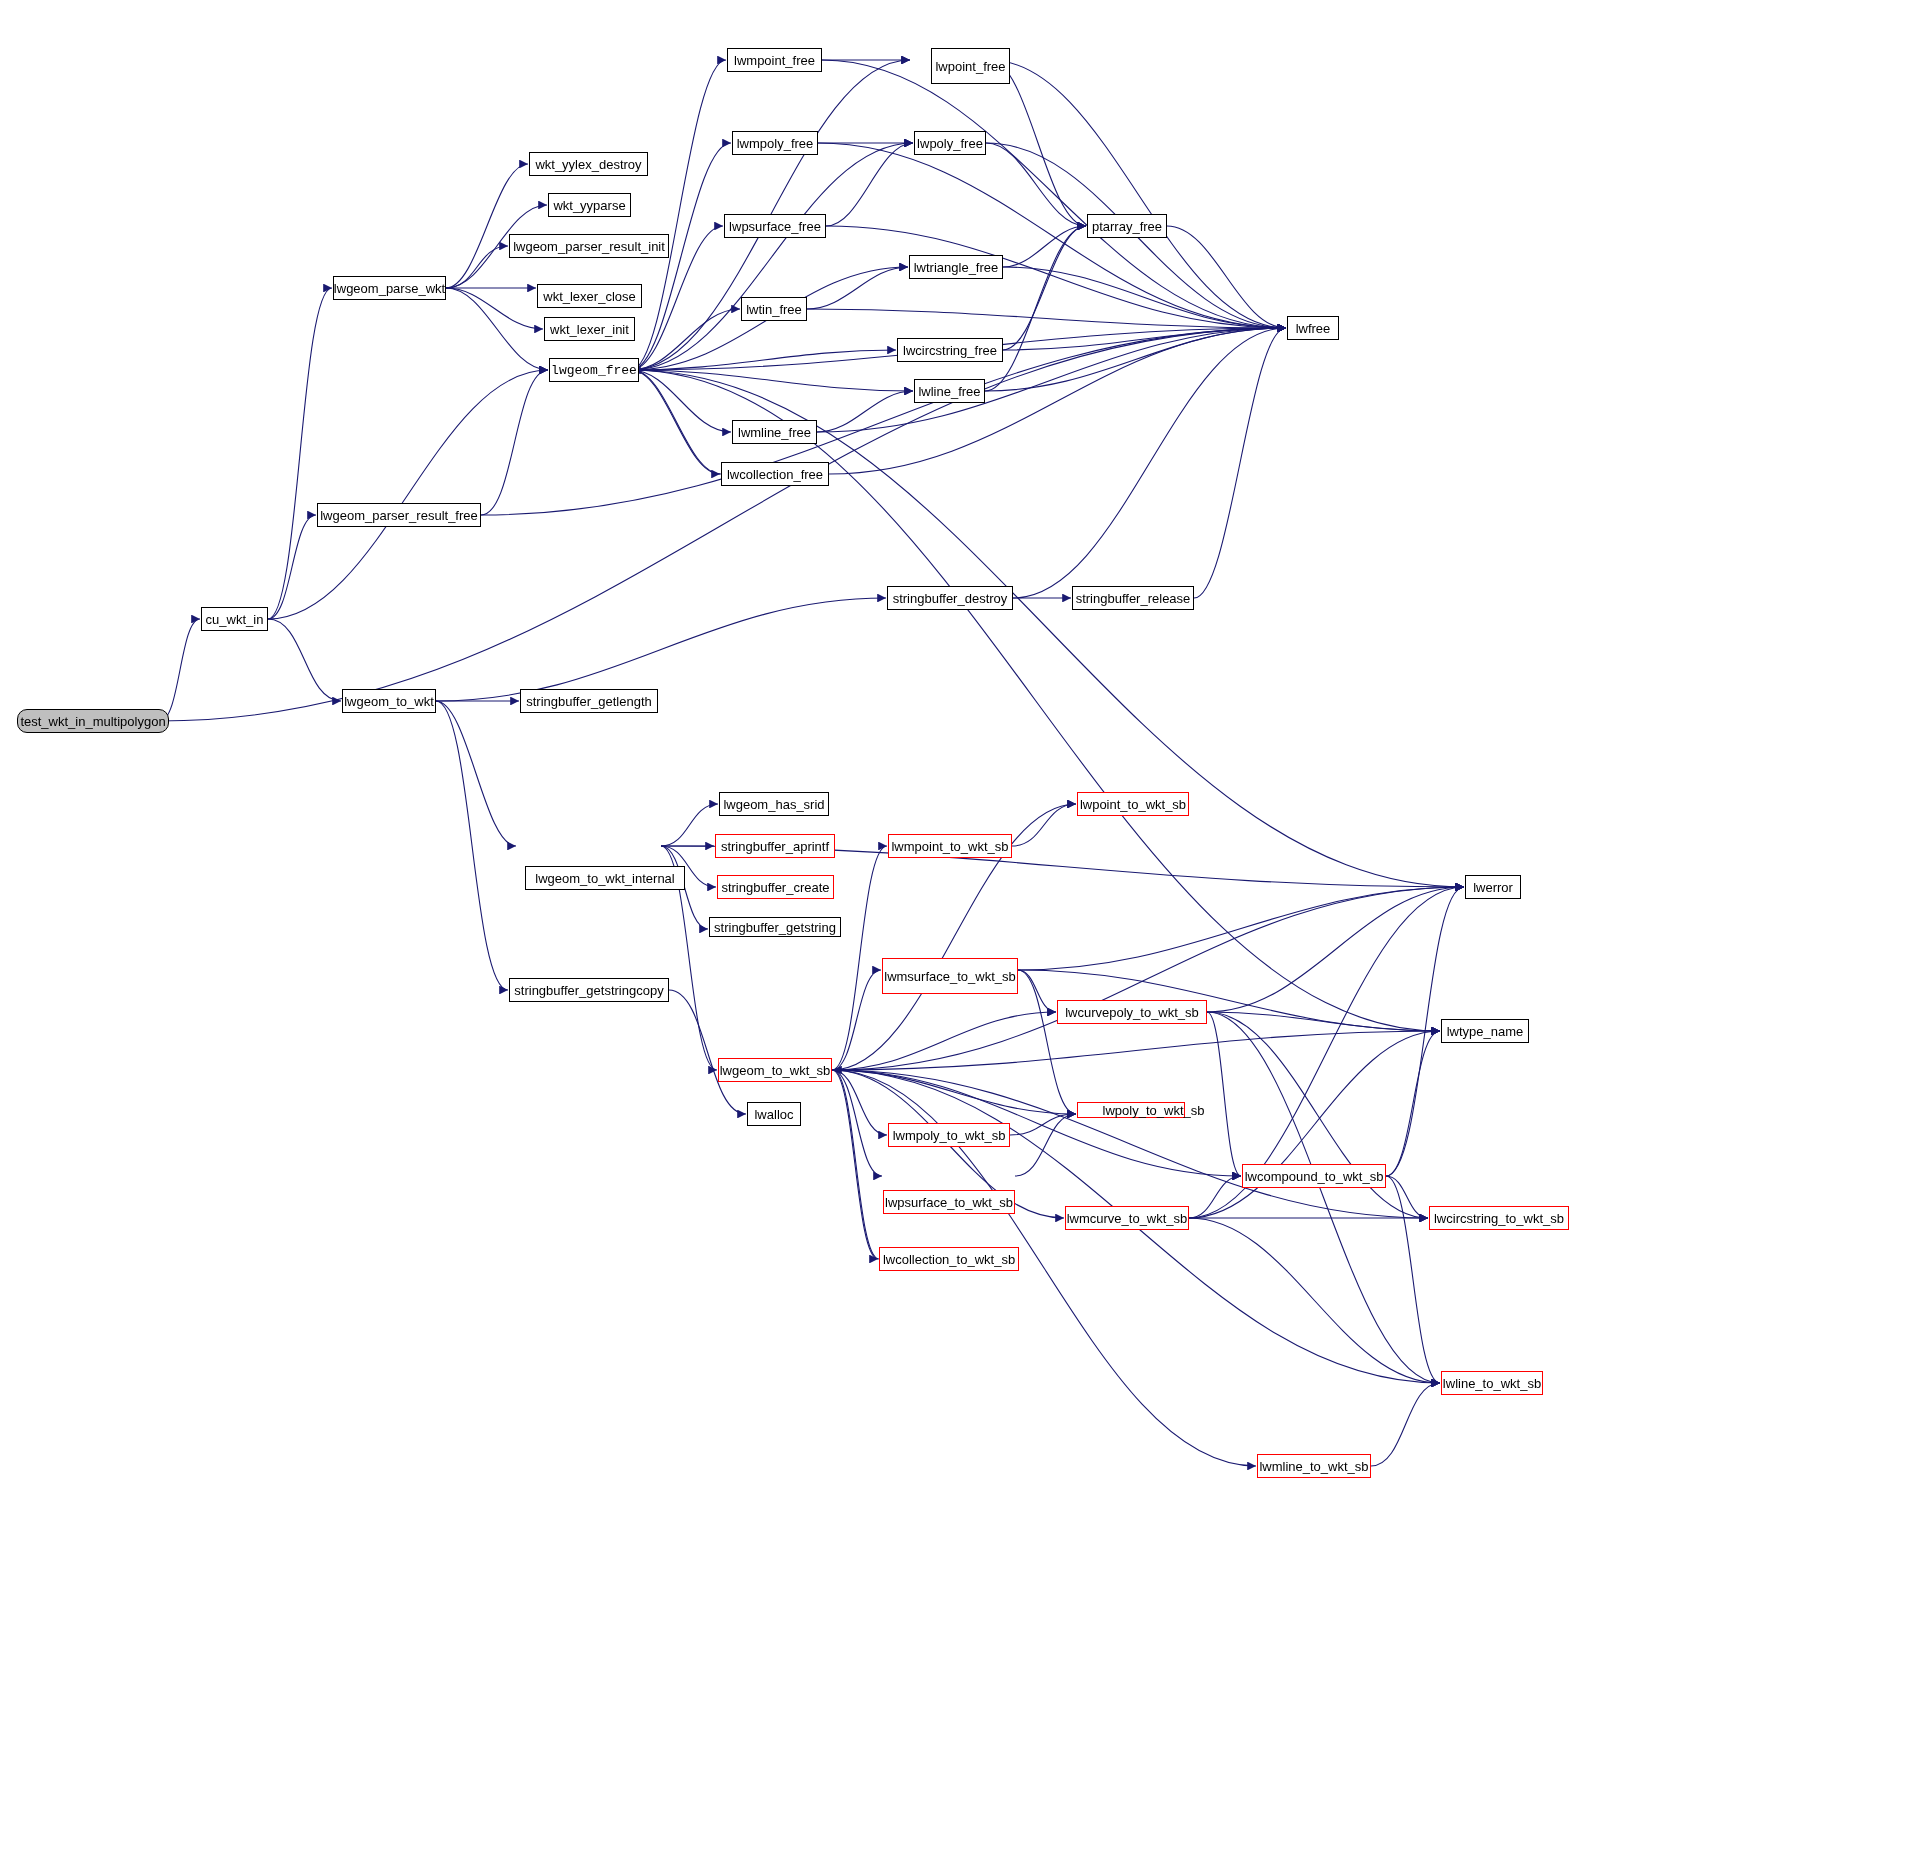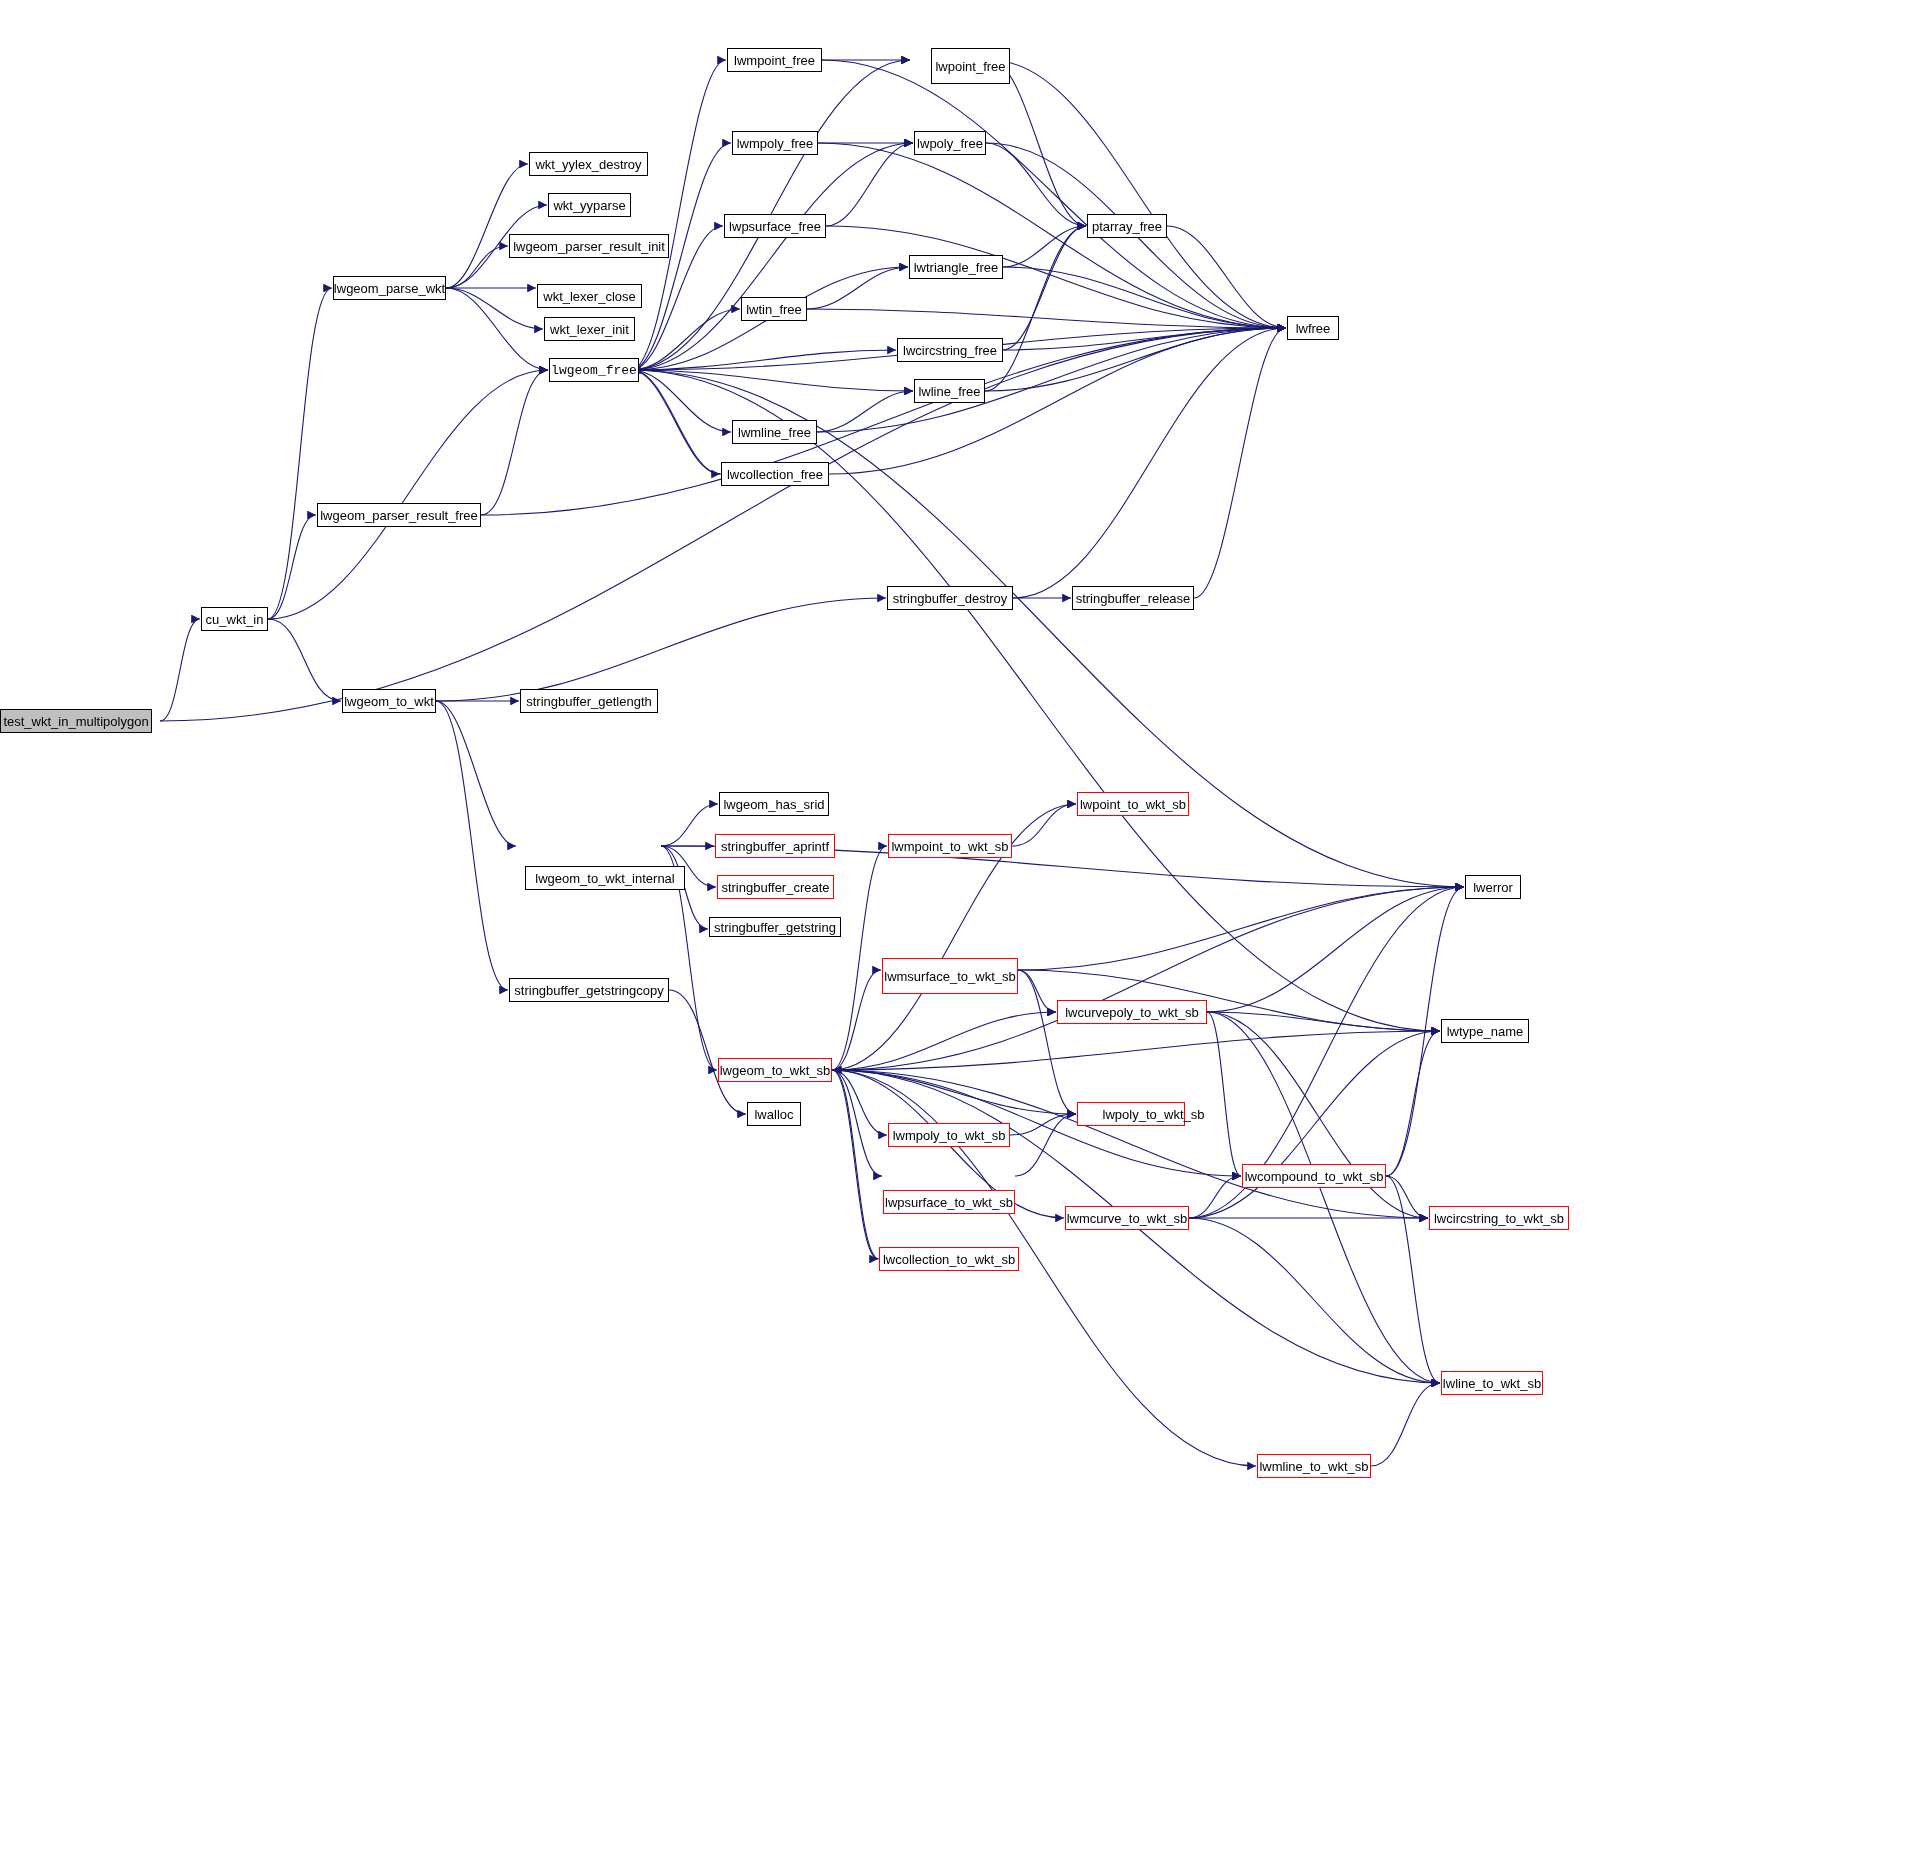--- a/index.html
+++ b/index.html
@@ -137,21 +137,21 @@
       <path d="M1386,1176 C1425,1176 1425,887 1464,887" class="edge" marker-end="url(#arrowhead)"></path>
       <path d="M1386,1176 C1413,1176 1413,1031 1440,1031" class="edge" marker-end="url(#arrowhead)"></path>
       <path d="M1189,1218 C1289.4,1218 1339.6,1383 1440,1383" class="edge" marker-end="url(#arrowhead)"></path>
       <path d="M1189,1218 C1284.6,1218 1332.4,1218 1428,1218" class="edge" marker-end="url(#arrowhead)"></path>
       <path d="M1189,1218 C1215,1218 1215,1176 1241,1176" class="edge" marker-end="url(#arrowhead)"></path>
       <path d="M1189,1218 C1299,1218 1354,887 1464,887" class="edge" marker-end="url(#arrowhead)"></path>
       <path d="M1189,1218 C1289.4,1218 1339.6,1031 1440,1031" class="edge" marker-end="url(#arrowhead)"></path>
       <path d="M879,1259 C856,1259 856,1070 833,1070" class="edge" marker-end="url(#arrowhead)"></path>
     </svg>
 
-<div class="node root" style="left: 0; top: 709px; width: 152px; height: 24px;">test_wkt_in_multipolygon</div>
+<div class="node root" style="left: 17px; top: 709px; width: 152px; height: 24px; border-radius: 10px;">test_wkt_in_multipolygon</div>
     <div class="node" style="left: 201px; top: 607px; width: 67px; height: 24px;">cu_wkt_in</div>
     <div class="node" style="left: 333px; top: 276px; width: 113px; height: 24px;">lwgeom_parse_wkt</div>
     <div class="node" style="left: 529px; top: 152px; width: 119px; height: 24px;">wkt_yylex_destroy</div>
     <div class="node" style="left: 548px; top: 193px; width: 83px; height: 24px;">wkt_yyparse</div>
     <div class="node" style="left: 509px; top: 234px; width: 160px; height: 24px;">lwgeom_parser_result_init</div>
     <div class="node" style="left: 537px; top: 284px; width: 105px; height: 24px;">wkt_lexer_close</div>
     <div class="node" style="left: 544px; top: 317px; width: 91px; height: 24px;">wkt_lexer_init</div>
     <div class="node" style="left: 549px; top: 358px; width: 90px; height: 24px; font-family: Liberation Mono, monospace;">lwgeom_free</div>
     <div class="node" style="left: 727px; top: 48px; width: 95px; height: 24px;">lwmpoint_free</div>
     <div class="node" style="left: 911px; top: 48px; width: 79px; height: 36px; margin-left: 20px;">lwpoint_free</div>
@@ -178,21 +178,21 @@
     <div class="node" style="left: 709px; top: 917px; width: 132px; height: 20px;">stringbuffer_getstring</div>
     <div class="node truncated" style="left: 888px; top: 834px; width: 124px; height: 24px;">lwmpoint_to_wkt_sb</div>
     <div class="node truncated" style="left: 1077px; top: 792px; width: 112px; height: 24px;">lwpoint_to_wkt_sb</div>
     <div class="node" style="left: 1465px; top: 875px; width: 56px; height: 24px;">lwerror</div>
     <div class="node truncated" style="left: 882px; top: 958px; width: 136px; height: 36px;">lwmsurface_to_wkt_sb</div>
     <div class="node truncated" style="left: 1057px; top: 1000px; width: 150px; height: 24px;">lwcurvepoly_to_wkt_sb</div>
     <div class="node" style="left: 1441px; top: 1019px; width: 88px; height: 24px;">lwtype_name</div>
     <div class="node truncated" style="left: 718px; top: 1058px; width: 114px; height: 24px;">lwgeom_to_wkt_sb</div>
     <div class="node" style="left: 509px; top: 978px; width: 160px; height: 24px;">stringbuffer_getstringcopy</div>
     <div class="node" style="left: 747px; top: 1102px; width: 54px; height: 24px;">lwalloc</div>
-    <div class="node truncated" style="left: 1077px; top: 1102px; width: 108px; height: 24px; padding-left: 45px;">lwpoly_to_wkt_sb</div>
+    <div class="node truncated" style="left: 1077px; top: 1102px; width: 108px; height: 16px; padding-left: 45px;">lwpoly_to_wkt_sb</div>
     <div class="node truncated" style="left: 888px; top: 1123px; width: 122px; height: 24px;">lwmpoly_to_wkt_sb</div>
     <div class="node truncated" style="left: 883px; top: 1190px; width: 132px; height: 24px;">lwpsurface_to_wkt_sb</div>
     <div class="node truncated" style="left: 1242px; top: 1164px; width: 144px; height: 24px;">lwcompound_to_wkt_sb</div>
     <div class="node truncated" style="left: 1065px; top: 1206px; width: 124px; height: 24px;">lwmcurve_to_wkt_sb</div>
     <div class="node truncated" style="left: 1429px; top: 1206px; width: 140px; height: 24px;">lwcircstring_to_wkt_sb</div>
     <div class="node truncated" style="left: 879px; top: 1247px; width: 140px; height: 24px;">lwcollection_to_wkt_sb</div>
     <div class="node truncated" style="left: 1441px; top: 1371px; width: 102px; height: 24px;">lwline_to_wkt_sb</div>
     <div class="node truncated" style="left: 1257px; top: 1454px; width: 114px; height: 24px;">lwmline_to_wkt_sb</div>
   </div>
 

